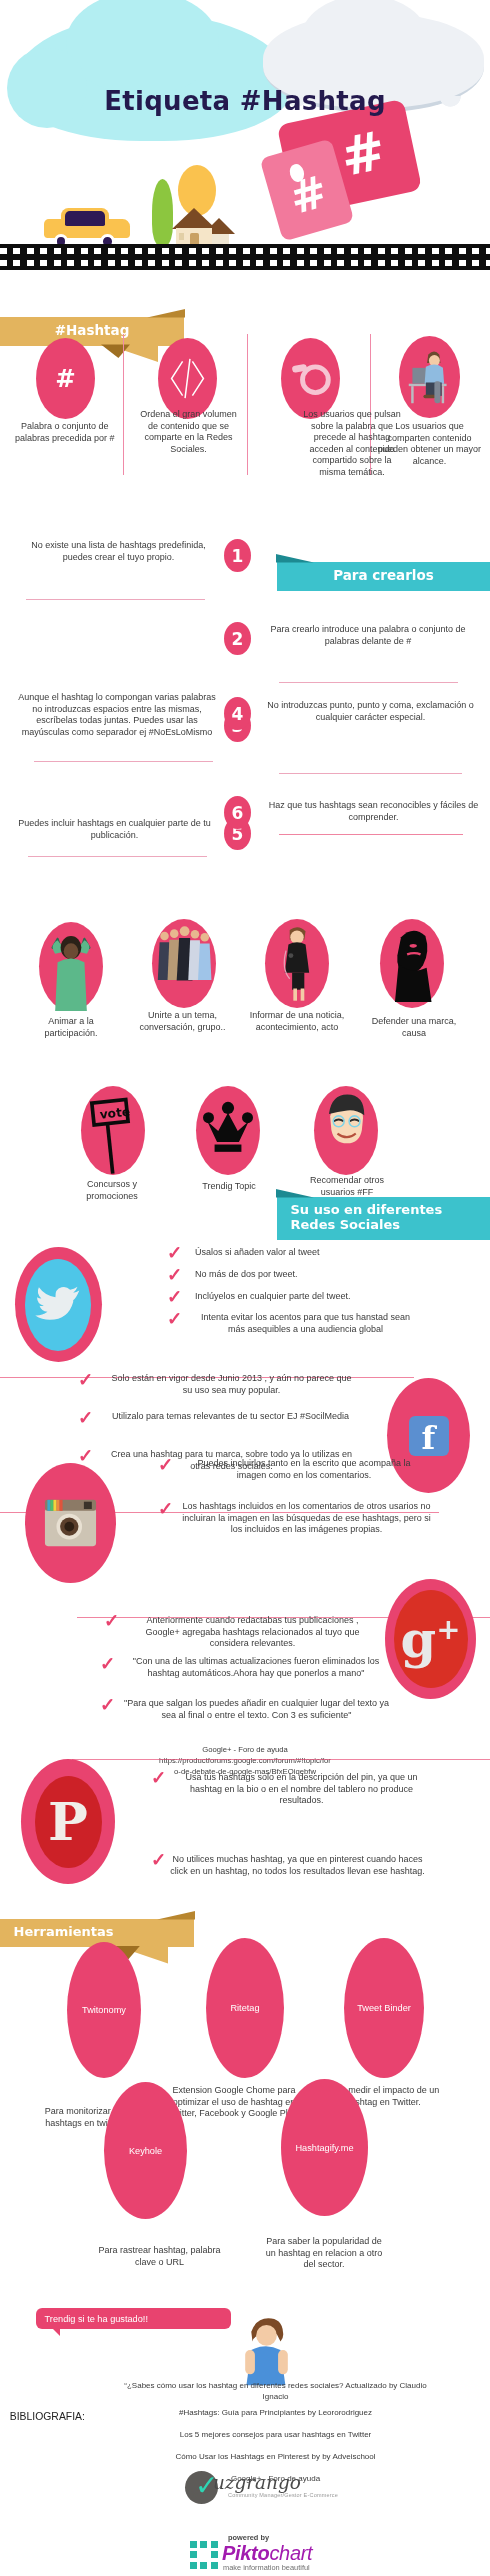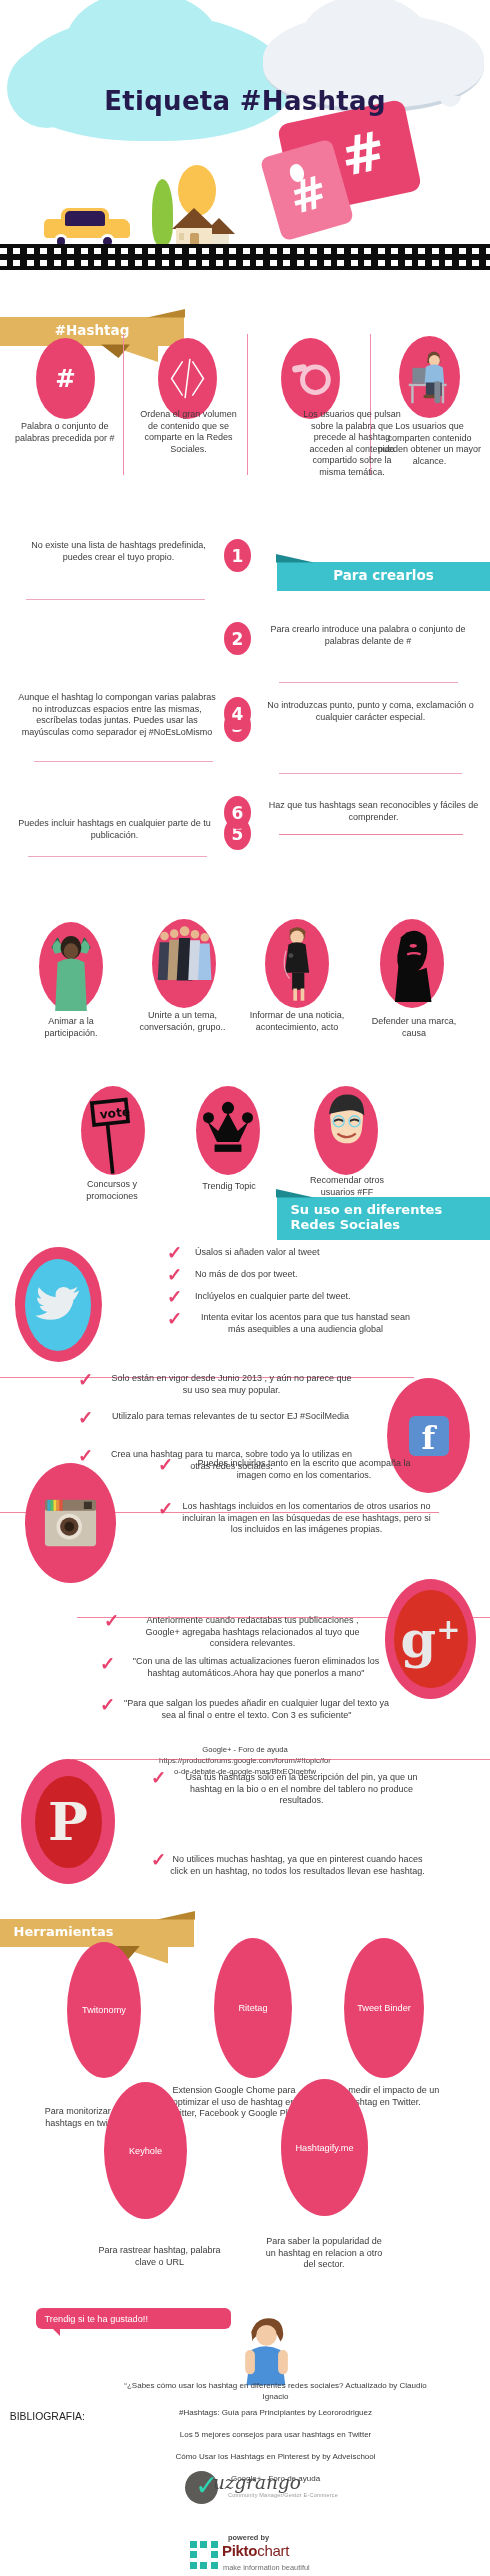--- a/index.html
+++ b/index.html
@@ -112,21 +112,21 @@
     border-left: 8px solid transparent; border-right: 0 solid transparent; border-top: 8px solid #e8436f; }
 
   .bib-label { position: absolute; font-size: 10.4px; color: #222; font-family: "Liberation Sans", sans-serif; }
   .bib-item { position: absolute; width: 319px; text-align: center; font-size: 8px; color: #3b3b3b; line-height: 1.35; }
 
   .logo-circle { position: absolute; width: 33px; height: 33px; border-radius: 50%; background: #5d5b58; }
   .logo-tick { position: absolute; color: #2ed6b4; font-size: 28px; line-height: 1; font-family: "DejaVu Sans", sans-serif; }
   .logo-name { position: absolute; font-family: "DejaVu Serif", serif; font-style: italic; font-size: 18.4px; color: #4a4a4a; }
   .logo-sub { position: absolute; font-size: 5.5px; color: #9b9b9b; letter-spacing: 0.2px; }
   .pk-powered { position: absolute; font-size: 7.4px; font-weight: 700; color: #4a4a4a; }
-  .pk-name { position: absolute; font-size: 15px; color: #7f1d1d; letter-spacing: -0.3px; }
+  .pk-name { position: absolute; font-size: 20px; color: #a21caf; letter-spacing: -0.3px; font-style: italic; }
   .pk-name b { font-weight: 700; }
   .pk-tag { position: absolute; font-size: 7.4px; color: #6f6f6f; }
   .pk-grid { position: absolute; width: 28px; height: 28px;
     background-image:
       linear-gradient(#25b7a5,#25b7a5), linear-gradient(#25b7a5,#25b7a5), linear-gradient(#25b7a5,#25b7a5),
       linear-gradient(#25b7a5,#25b7a5), linear-gradient(#25b7a5,#25b7a5), linear-gradient(#25b7a5,#25b7a5),
       linear-gradient(#25b7a5,#25b7a5), linear-gradient(#25b7a5,#25b7a5);
     background-repeat: no-repeat;
     background-size: 7.4px 7.4px;
     background-position: 0 0, 10.4px 0, 21px 0, 0 10.4px, 21px 10.4px, 0 21px, 10.4px 21px, 21px 21px;
@@ -468,21 +468,21 @@
       <div class="fold-top"></div><div class="fold-bottom"></div><div class="fold-bottom2"></div>
     </div>
   </div>
 
   <div>
     <div class="tool-ell" style="left:67px; top:1942px; width:74px; height:136px;">
       <span>Twitonomy</span>
     </div>
     <div class="tool-cap" style="left:32px; top:2106px; width:104px;">Para monitorizar un hashtags en twitter.</div>
 
-    <div class="tool-ell" style="left:214px; top:1938px; width:78px; height:140px;">
+    <div class="tool-ell" style="left:206px; top:1938px; width:78px; height:140px;">
       <span>Ritetag</span>
     </div>
     <div class="tool-cap" style="left:164px; top:2085px; width:140px;">Extension Google Chome para optimizar el uso de hashtag en Twitter, Facebook y Google Plus.</div>
 
     <div class="tool-ell" style="left:344px; top:1938px; width:80px; height:140px;">
       <span>Tweet Binder</span>
     </div>
     <div class="tool-cap" style="left:323px; top:2085px; width:120px;">Para medir el impacto de un hashtag en Twitter.</div>
 
     <div class="tool-ell" style="left:104px; top:2082px; width:83px; height:137px;">

